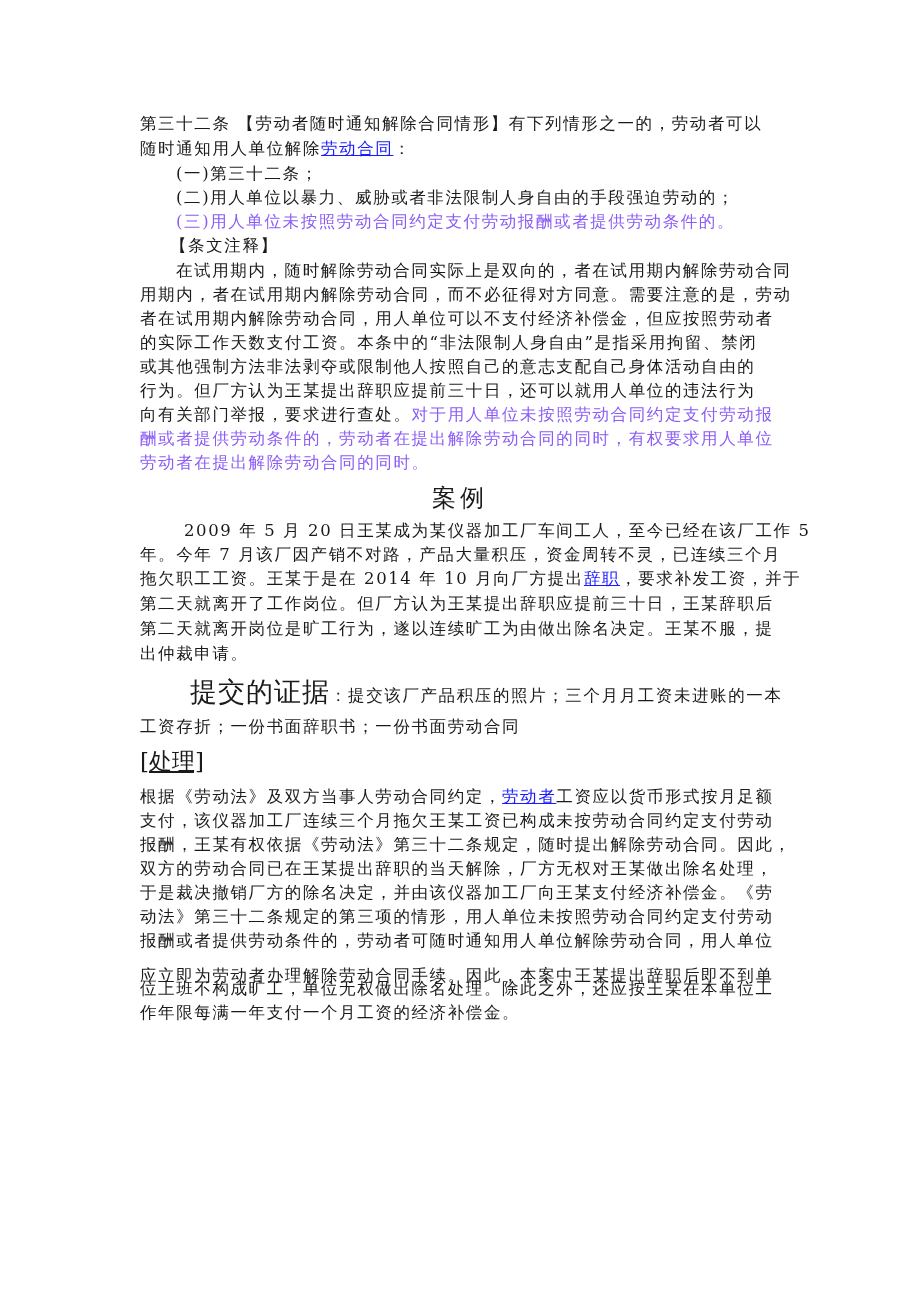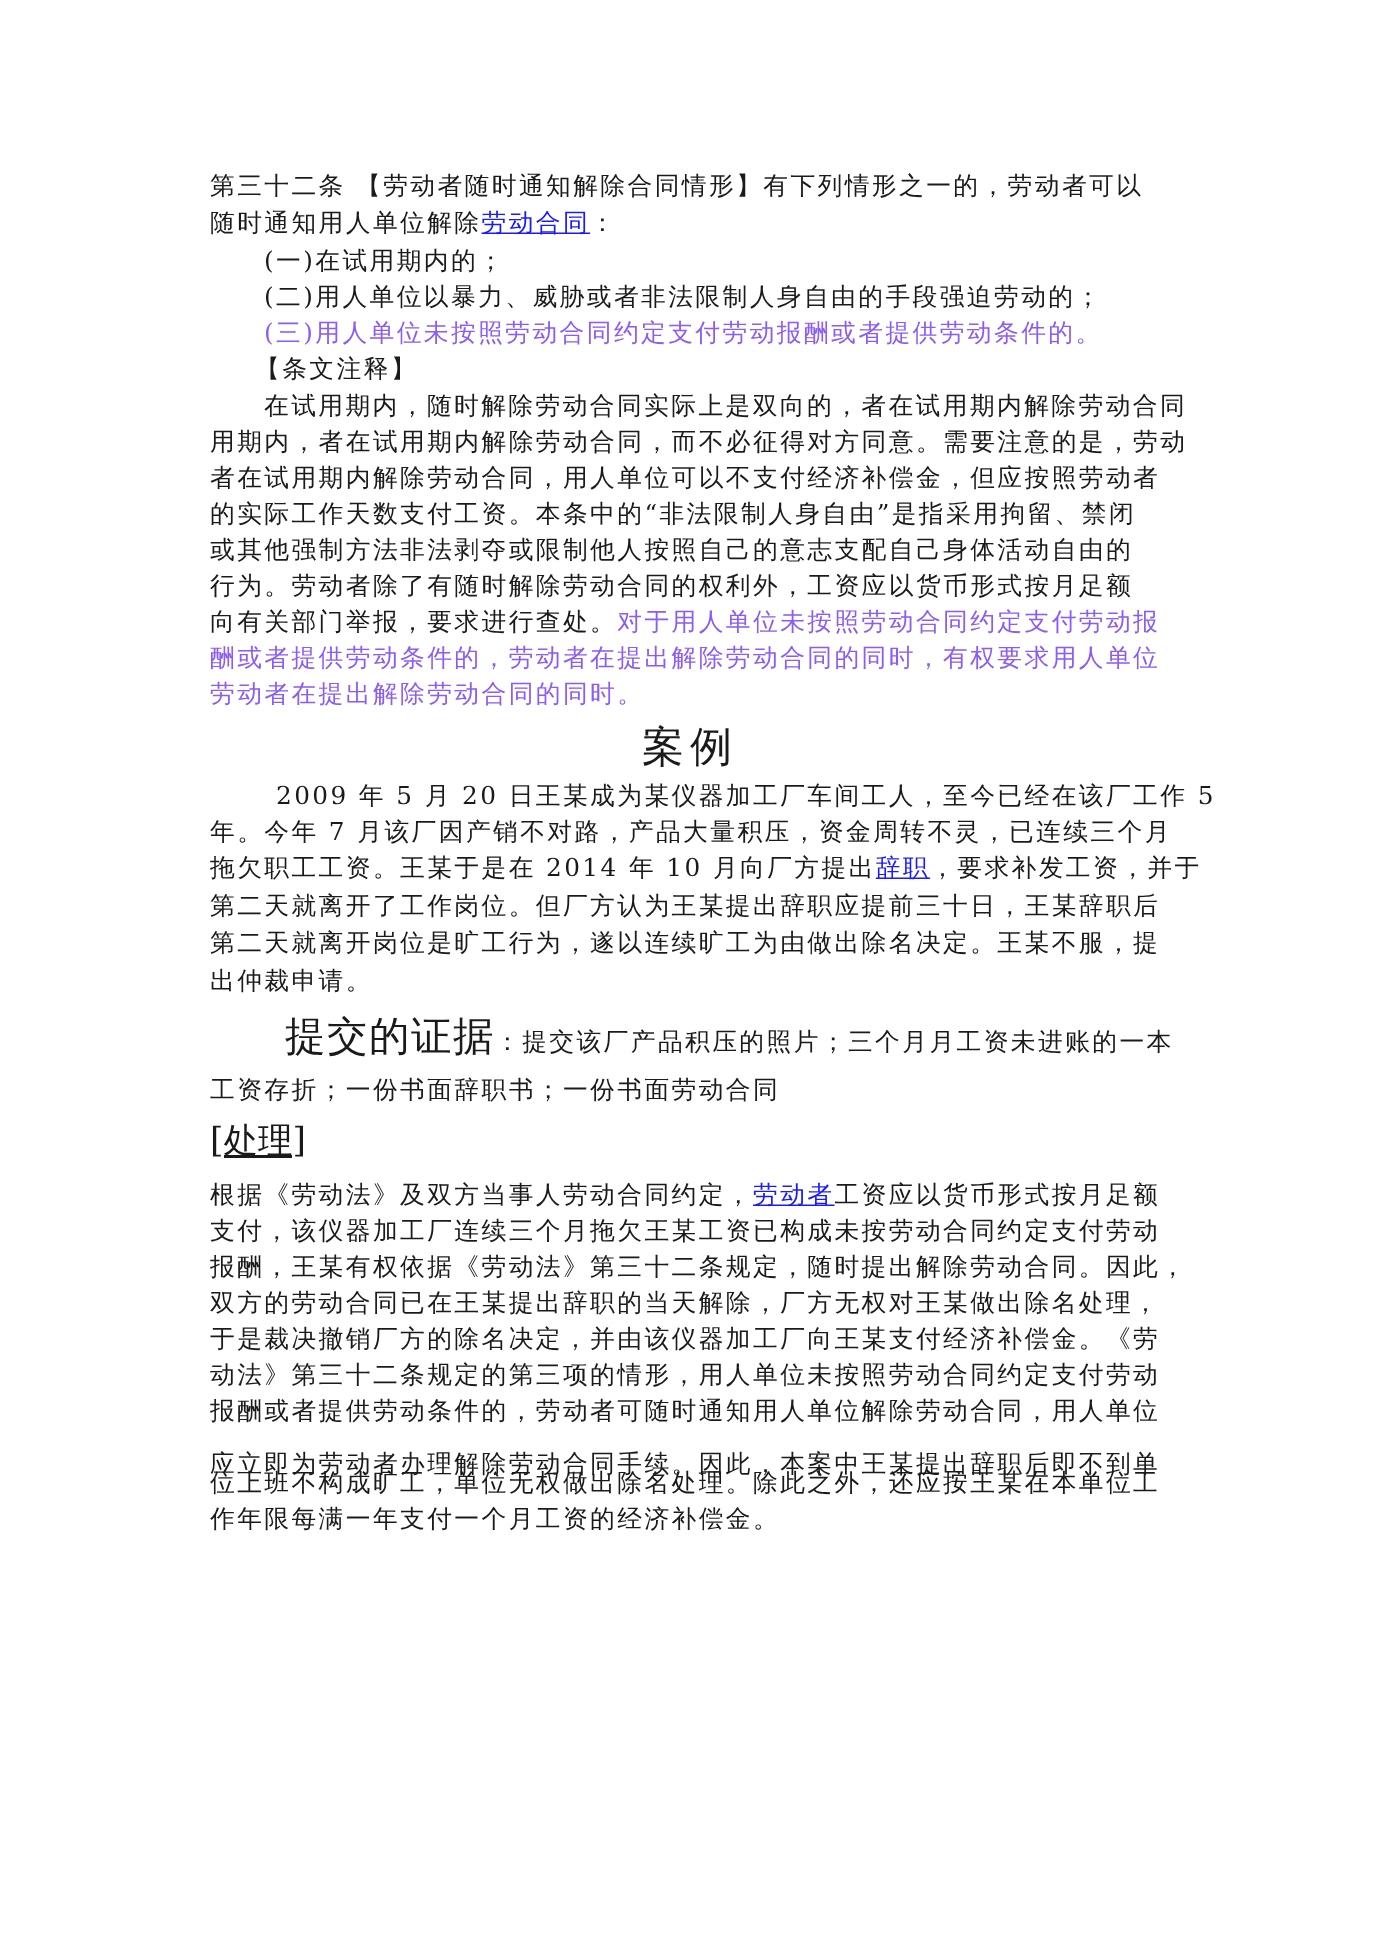--- a/index.html
+++ b/index.html
@@ -2,40 +2,40 @@
 <html><head>
 <meta charset="utf-8">
 <style>
   html, body { margin:0; padding:0; background:#ffffff; }
   body { width:920px; height:1302px; position:relative; overflow:hidden;
          font-family:"DejaVu Serif", "Liberation Serif", serif; color:#1a1a1a; }
   .page { position:absolute; left:140px; top:112px; width:640px; }
   .line { position:absolute; left:0; white-space:nowrap; font-size:16.5px; letter-spacing:1.6px; line-height:24px; }
   .red { color:#8b5cf6; }
   .link { color:#1a1aff; text-decoration:underline; }
-  .title { position:absolute; left:0; width:640px; text-align:center; font-size:28px; line-height:36px; letter-spacing:4px; }
+  .title { position:absolute; left:0; width:640px; text-align:center; font-size:24px; line-height:36px; letter-spacing:4px; }
   .evlabel { font-size:27px; letter-spacing:1px; }
   .heading { position:absolute; left:0; font-size:23px; line-height:30px;text-decoration:underline; }
 </style>
 </head>
 <body>
 
 <div class="page">
   <div class="line" style="top:0px">第三十二条 【劳动者随时通知解除合同情形】有下列情形之一的，劳动者可以</div>
   <div class="line" style="top:25px"><span>随时通知用人单位解除</span><span class="link">劳动合同</span><span>：</span></div>
-  <div class="line" style="top:50px;left:36px">(一)在试用期内的；</div>
+  <div class="line" style="top:50px;left:36px">(一)第三十二条；</div>
   <div class="line" style="top:74px;left:36px">(二)用人单位以暴力、威胁或者非法限制人身自由的手段强迫劳动的；</div>
   <div class="line red" style="top:98px;left:36px">(三)用人单位未按照劳动合同约定支付劳动报酬或者提供劳动条件的。</div>
   <div class="line" style="top:122px;left:30px">【条文注释】</div>
   <div class="line" style="top:147px;left:36px">在试用期内，随时解除劳动合同实际上是双向的，者在试用期内解除劳动合同</div>
   <div class="line" style="top:171px">用期内，者在试用期内解除劳动合同，而不必征得对方同意。需要注意的是，劳动</div>
   <div class="line" style="top:195px">者在试用期内解除劳动合同，用人单位可以不支付经济补偿金，但应按照劳动者</div>
   <div class="line" style="top:219px">的实际工作天数支付工资。本条中的“非法限制人身自由”是指采用拘留、禁闭</div>
   <div class="line" style="top:243px">或其他强制方法非法剥夺或限制他人按照自己的意志支配自己身体活动自由的</div>
-  <div class="line" style="top:267px">行为。劳动者除了有随时解除劳动合同的权利外，工资应以货币形式按月足额</div>
+  <div class="line" style="top:267px">行为。但厂方认为王某提出辞职应提前三十日，还可以就用人单位的违法行为</div>
   <div class="line" style="top:291px"><span>向有关部门举报，要求进行查处。</span><span class="red">对于用人单位未按照劳动合同约定支付劳动报</span></div>
   <div class="line red" style="top:315px">酬或者提供劳动条件的，劳动者在提出解除劳动合同的同时，有权要求用人单位</div>
   <div class="line red" style="top:339px">劳动者在提出解除劳动合同的同时。</div>
 
   <div class="title" style="top:368px">案例</div>
 
   <div class="line" style="top:407px;left:44px">2009 年 5 月 20 日王某成为某仪器加工厂车间工人，至今已经在该厂工作 5</div>
   <div class="line" style="top:431px">年。今年 7 月该厂因产销不对路，产品大量积压，资金周转不灵，已连续三个月</div>
   <div class="line" style="top:455px"><span>拖欠职工工资。王某于是在 2014 年 10 月向厂方提出</span><span class="link">辞职</span><span>，要求补发工资，并于</span></div>
   <div class="line" style="top:480px">第二天就离开了工作岗位。但厂方认为王某提出辞职应提前三十日，王某辞职后</div>

